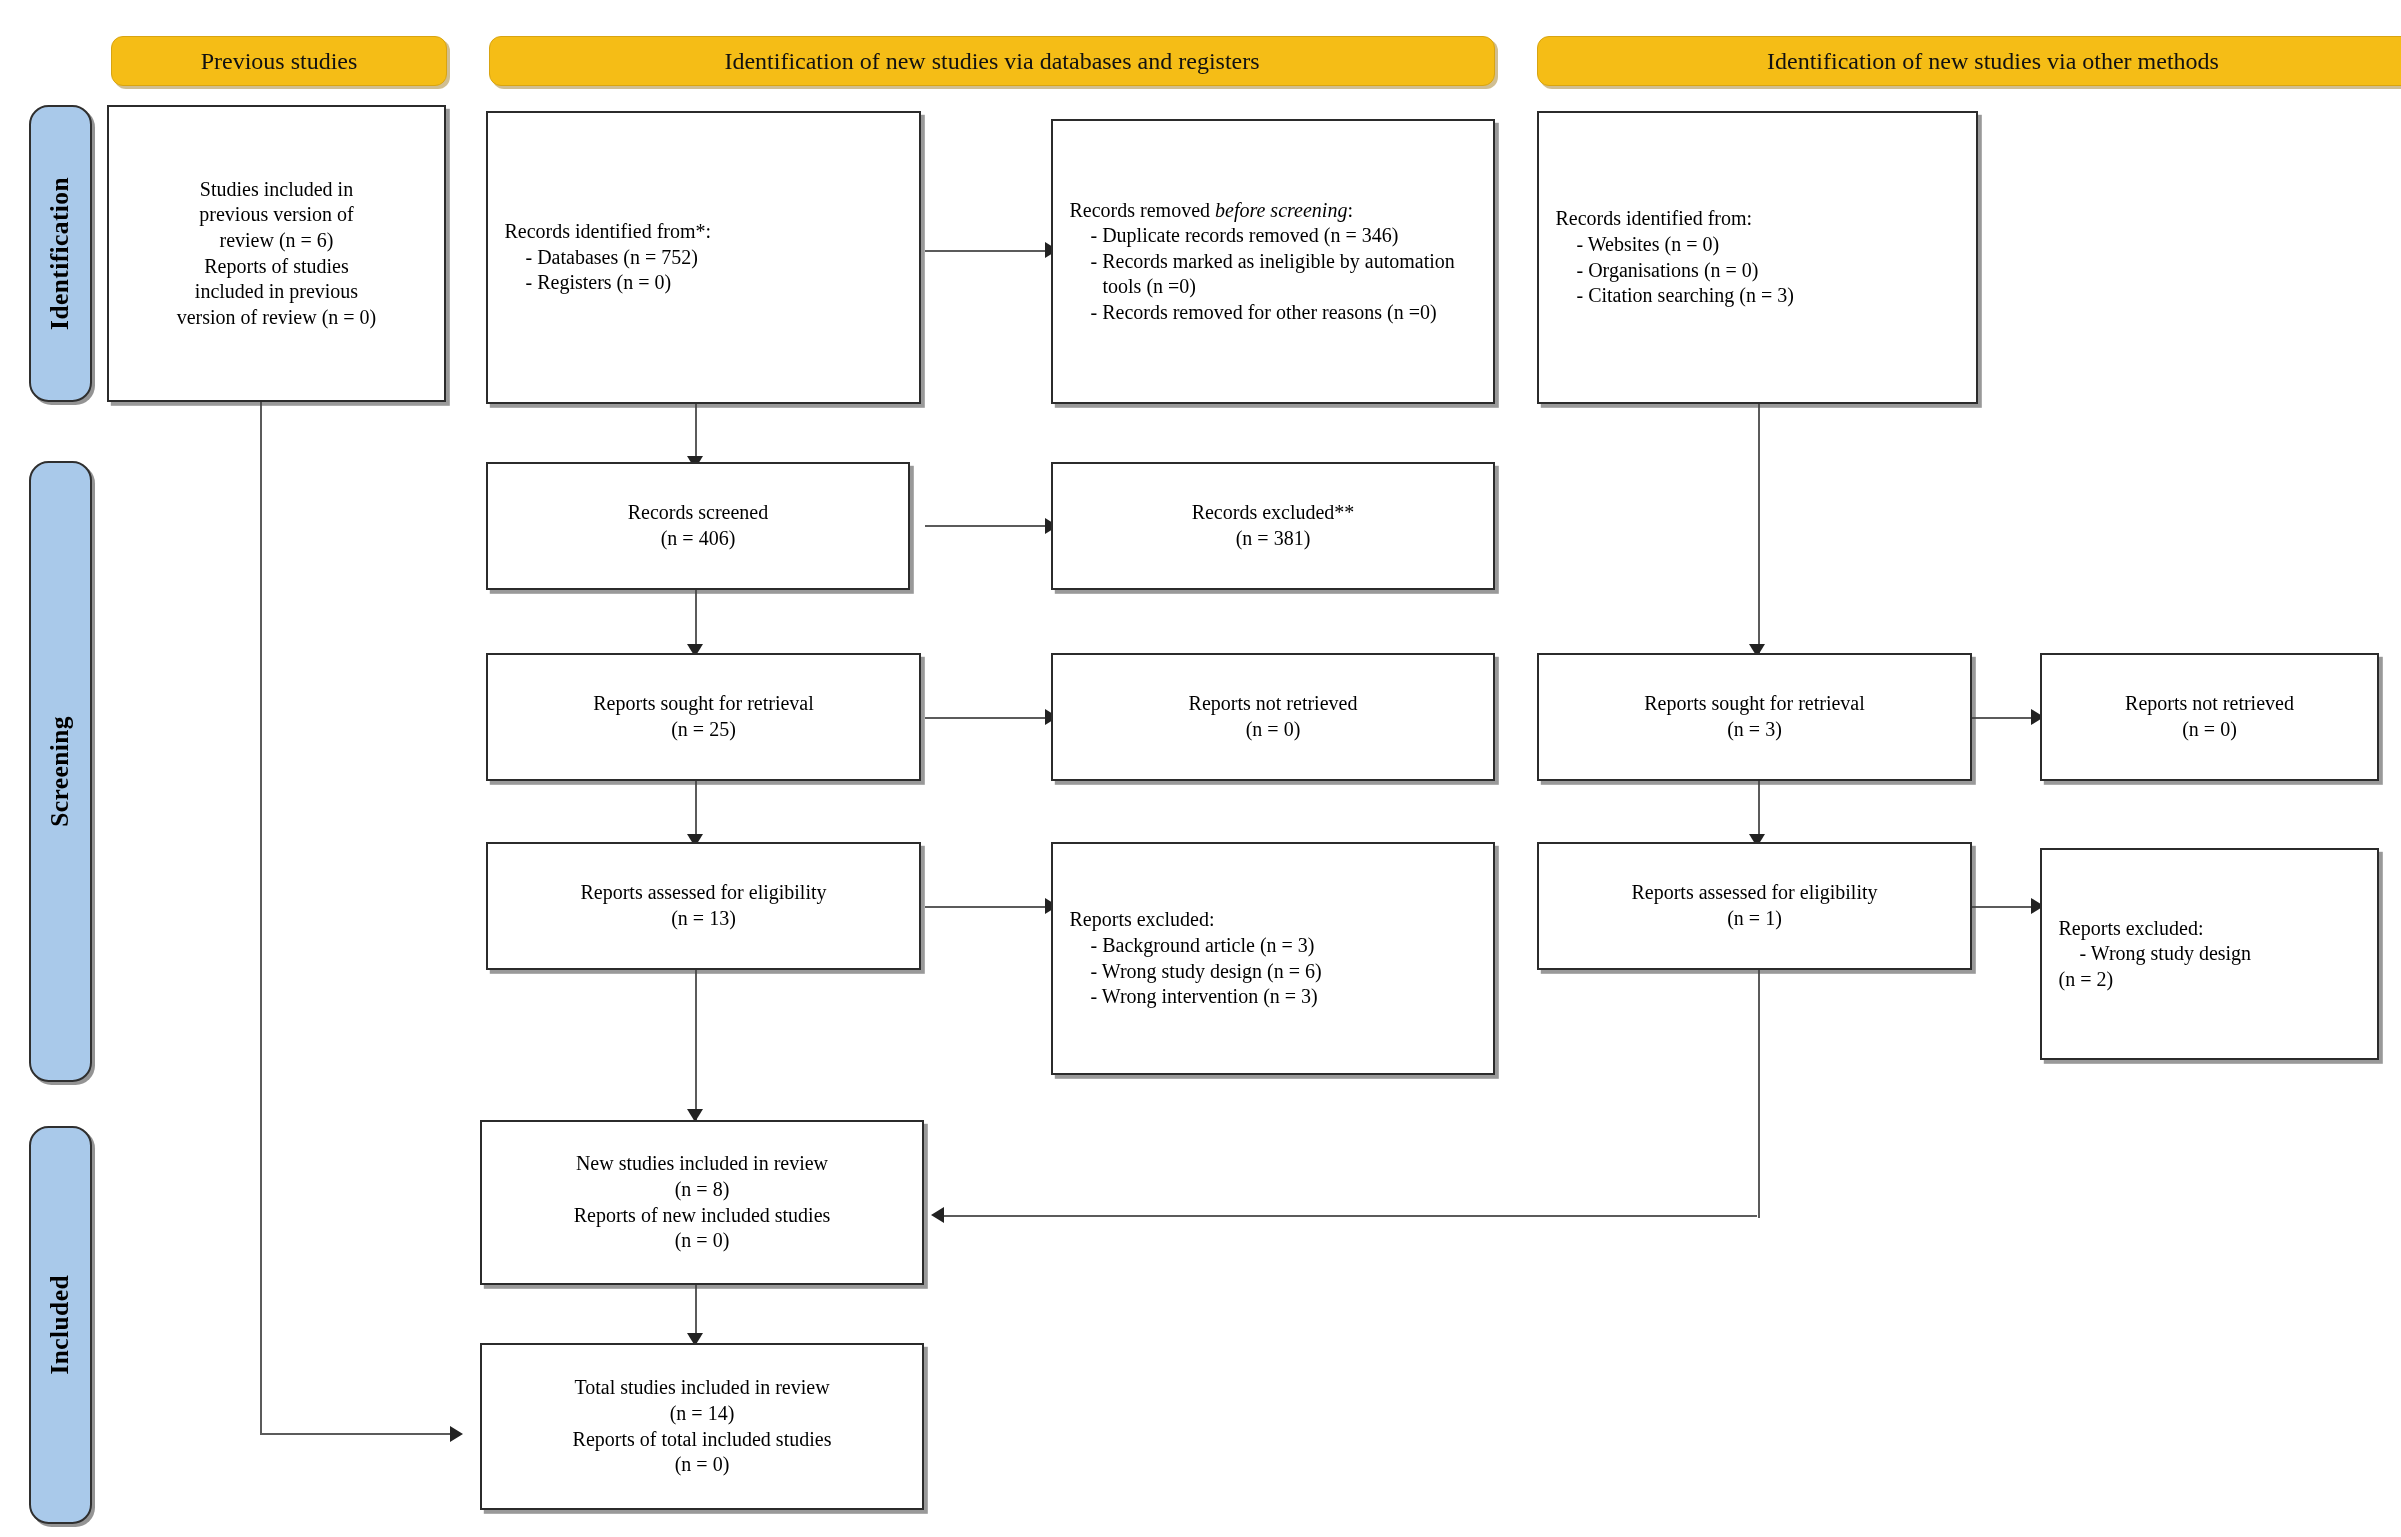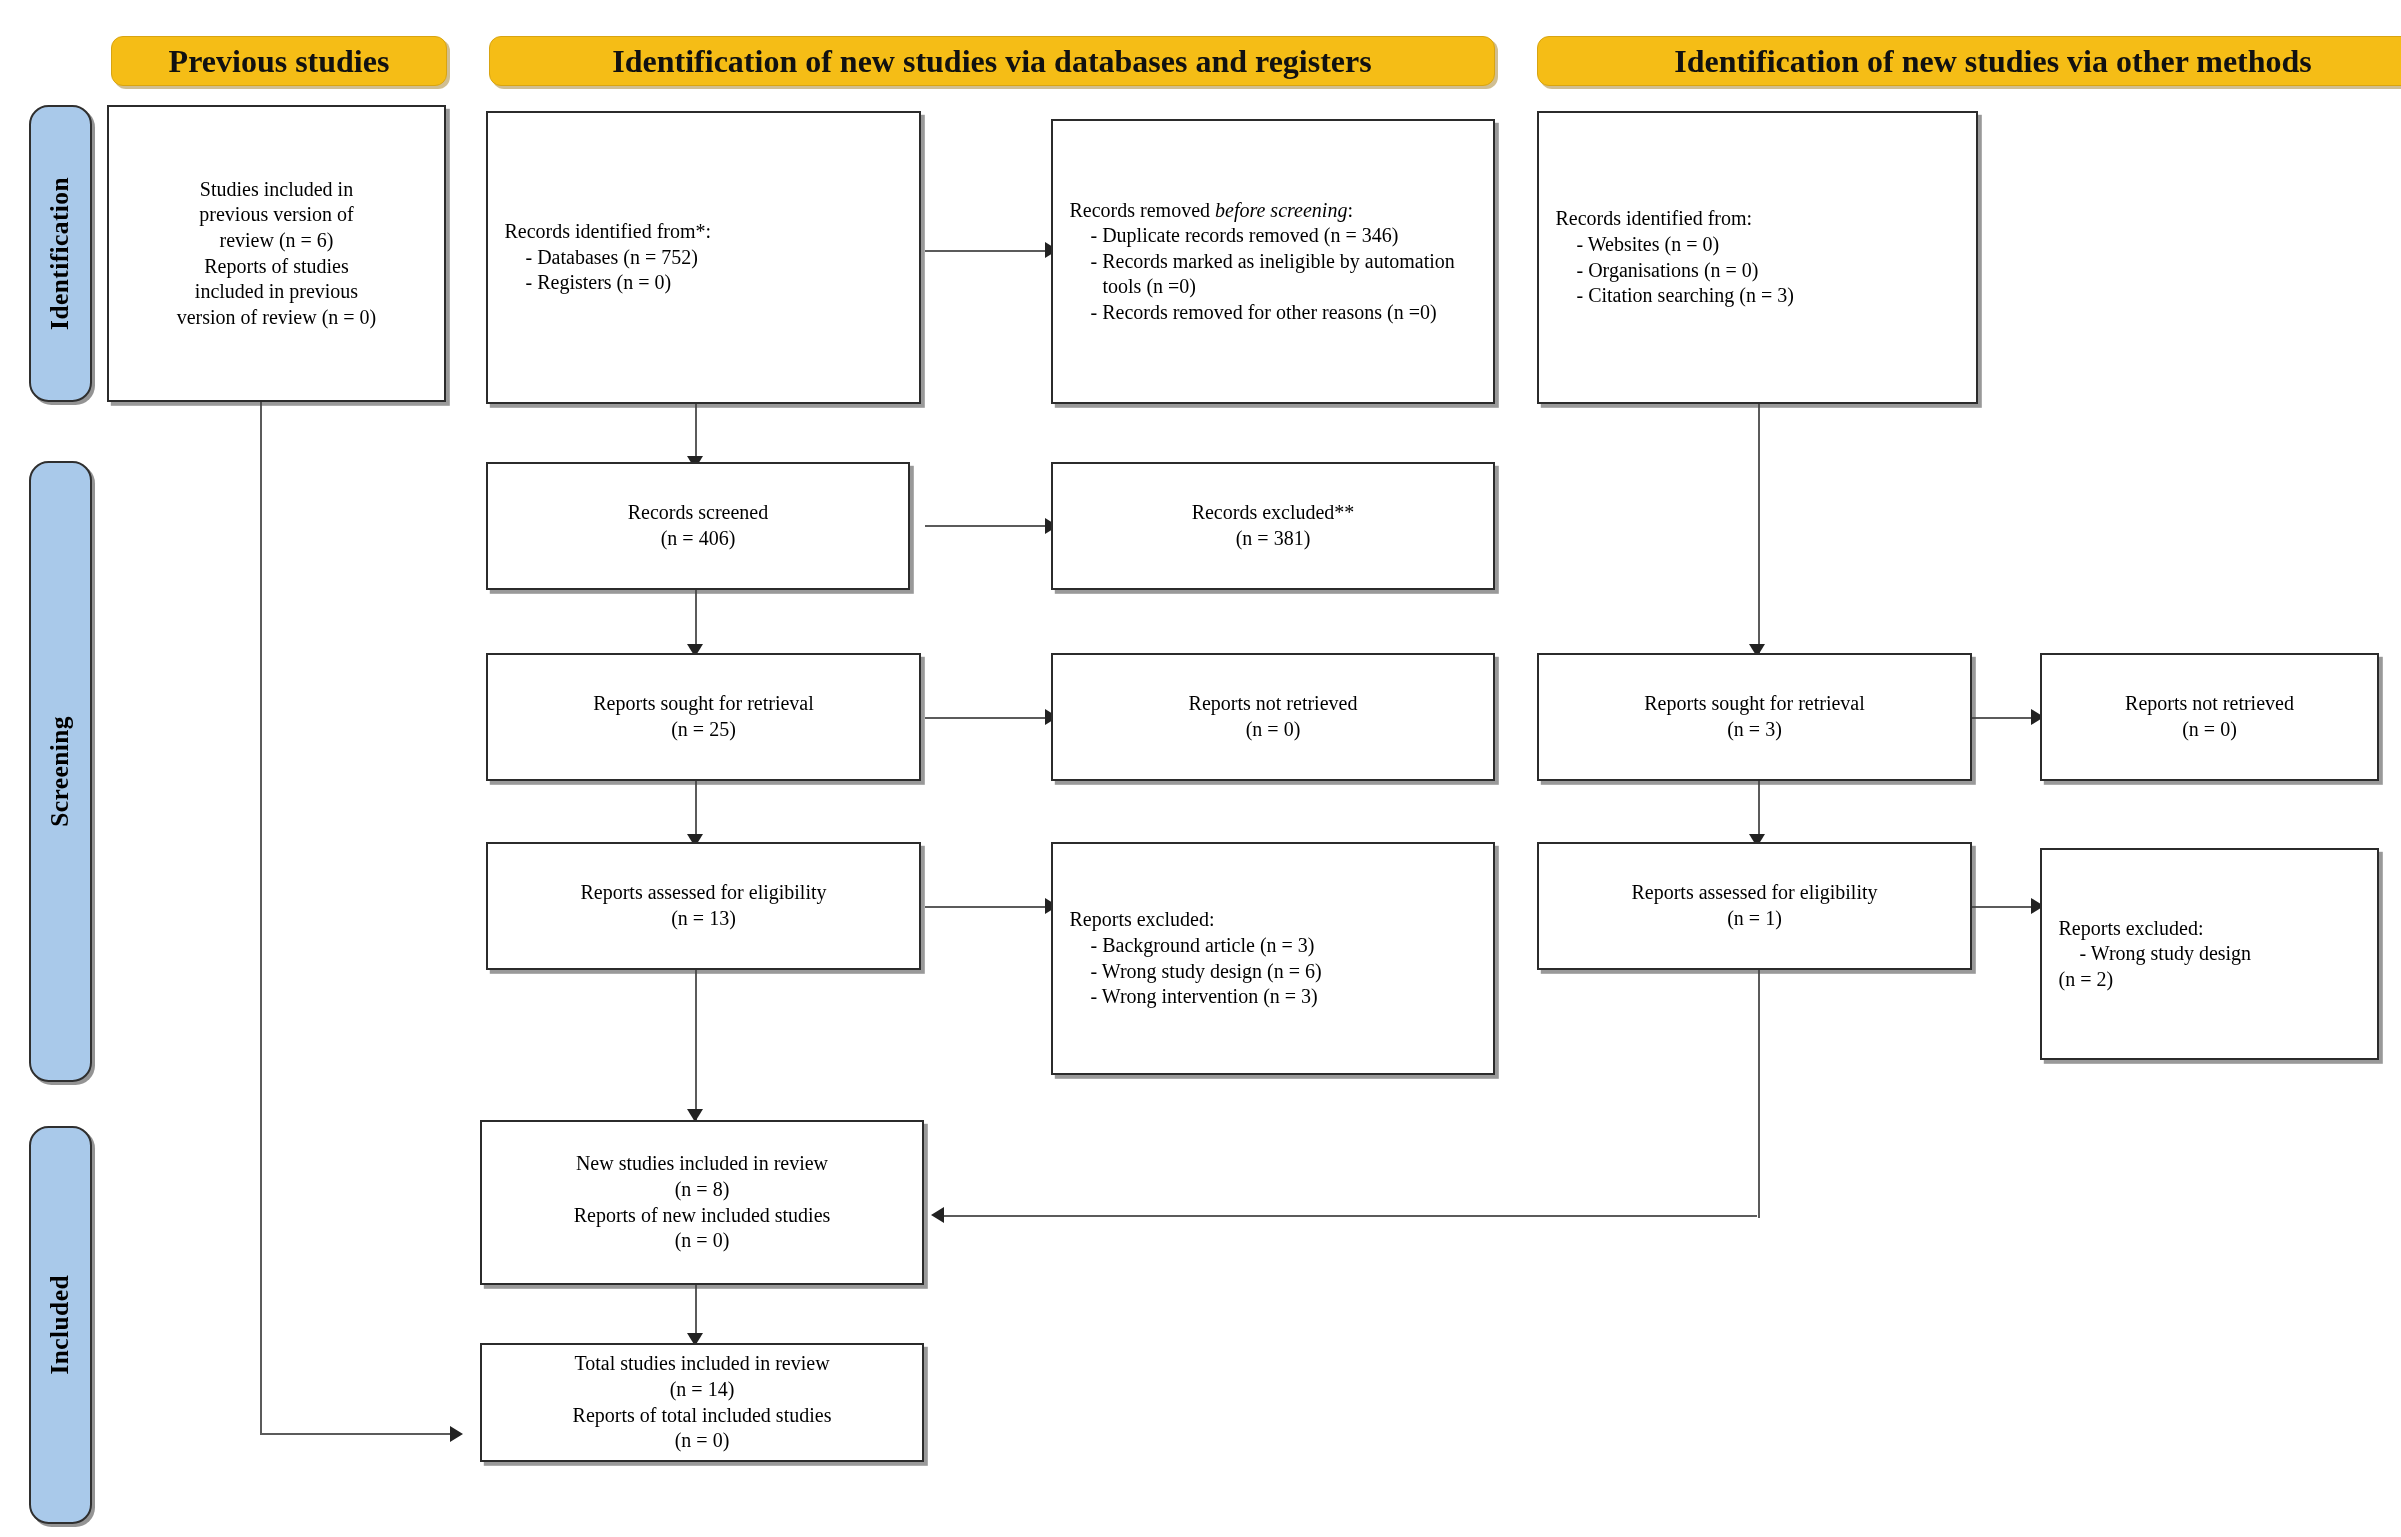--- a/index.html
+++ b/index.html
@@ -44,22 +44,22 @@
   
   .hdr {
     position: absolute;
     background: #f5bd16;
     border: 1.5px solid #d8a411;
     border-radius: 12px;
     box-sizing: border-box;
     display: flex;
     align-items: center;
     justify-content: center;
-    font-weight: bold;
-    font-size: 32px;
+    font-weight: normal;
+    font-size: 24px;
     color: #111;
     box-shadow: 3px 3px 0 rgba(150,110,10,0.45);
     text-align: center;
     padding: 0 4px;
   }
 
   
   .box {
     position: absolute;
     background: #ffffff;
@@ -321,21 +321,21 @@
 
   <div class="box center" style="left:480px; top:1120px; width:444px; height:165px;justify-content:center;">
     <div class="inner">
       <div>New studies included in review</div>
       <div>(n = 8)</div>
       <div>Reports of new included studies</div>
       <div>(n = 0)</div>
     </div>
   </div>
 
-  <div class="box center" style="left:480px; top:1343px; width:444px; height:119px;">
+  <div class="box center" style="left:480px; top:1343px; width:444px; height:167px;">
     <div class="inner">
       <div>Total studies included in review</div>
       <div>(n = 14)</div>
       <div>Reports of total included studies</div>
       <div>(n = 0)</div>
     </div>
   </div>
 
 </div>
 

